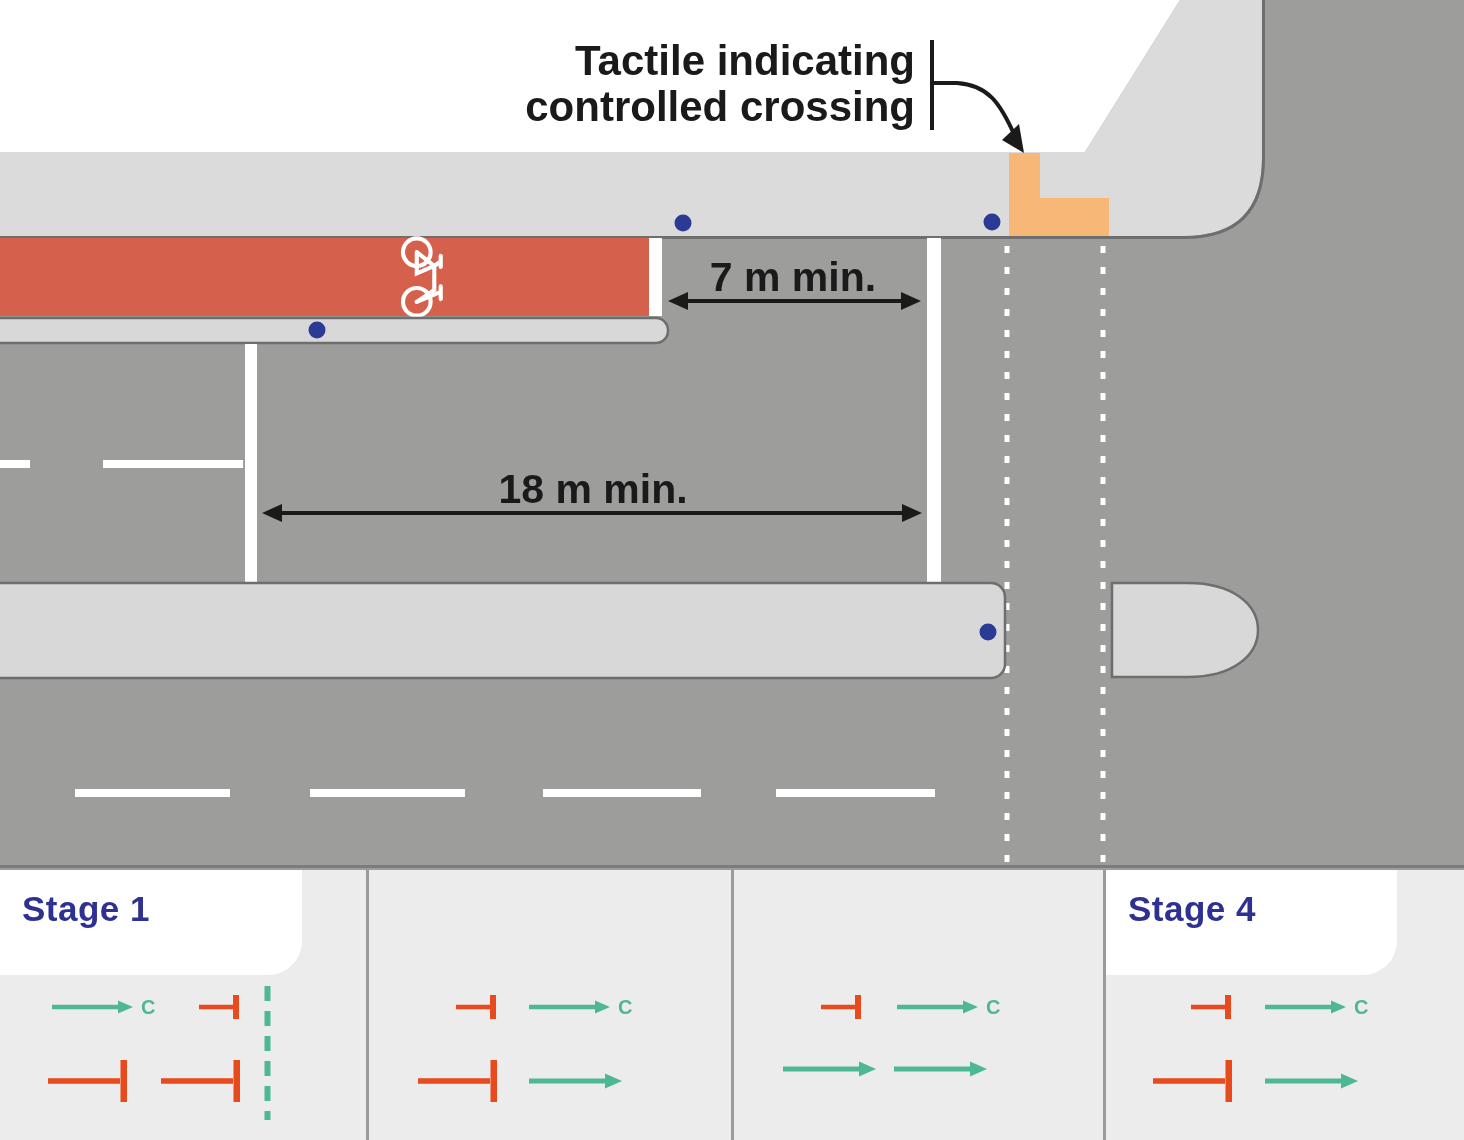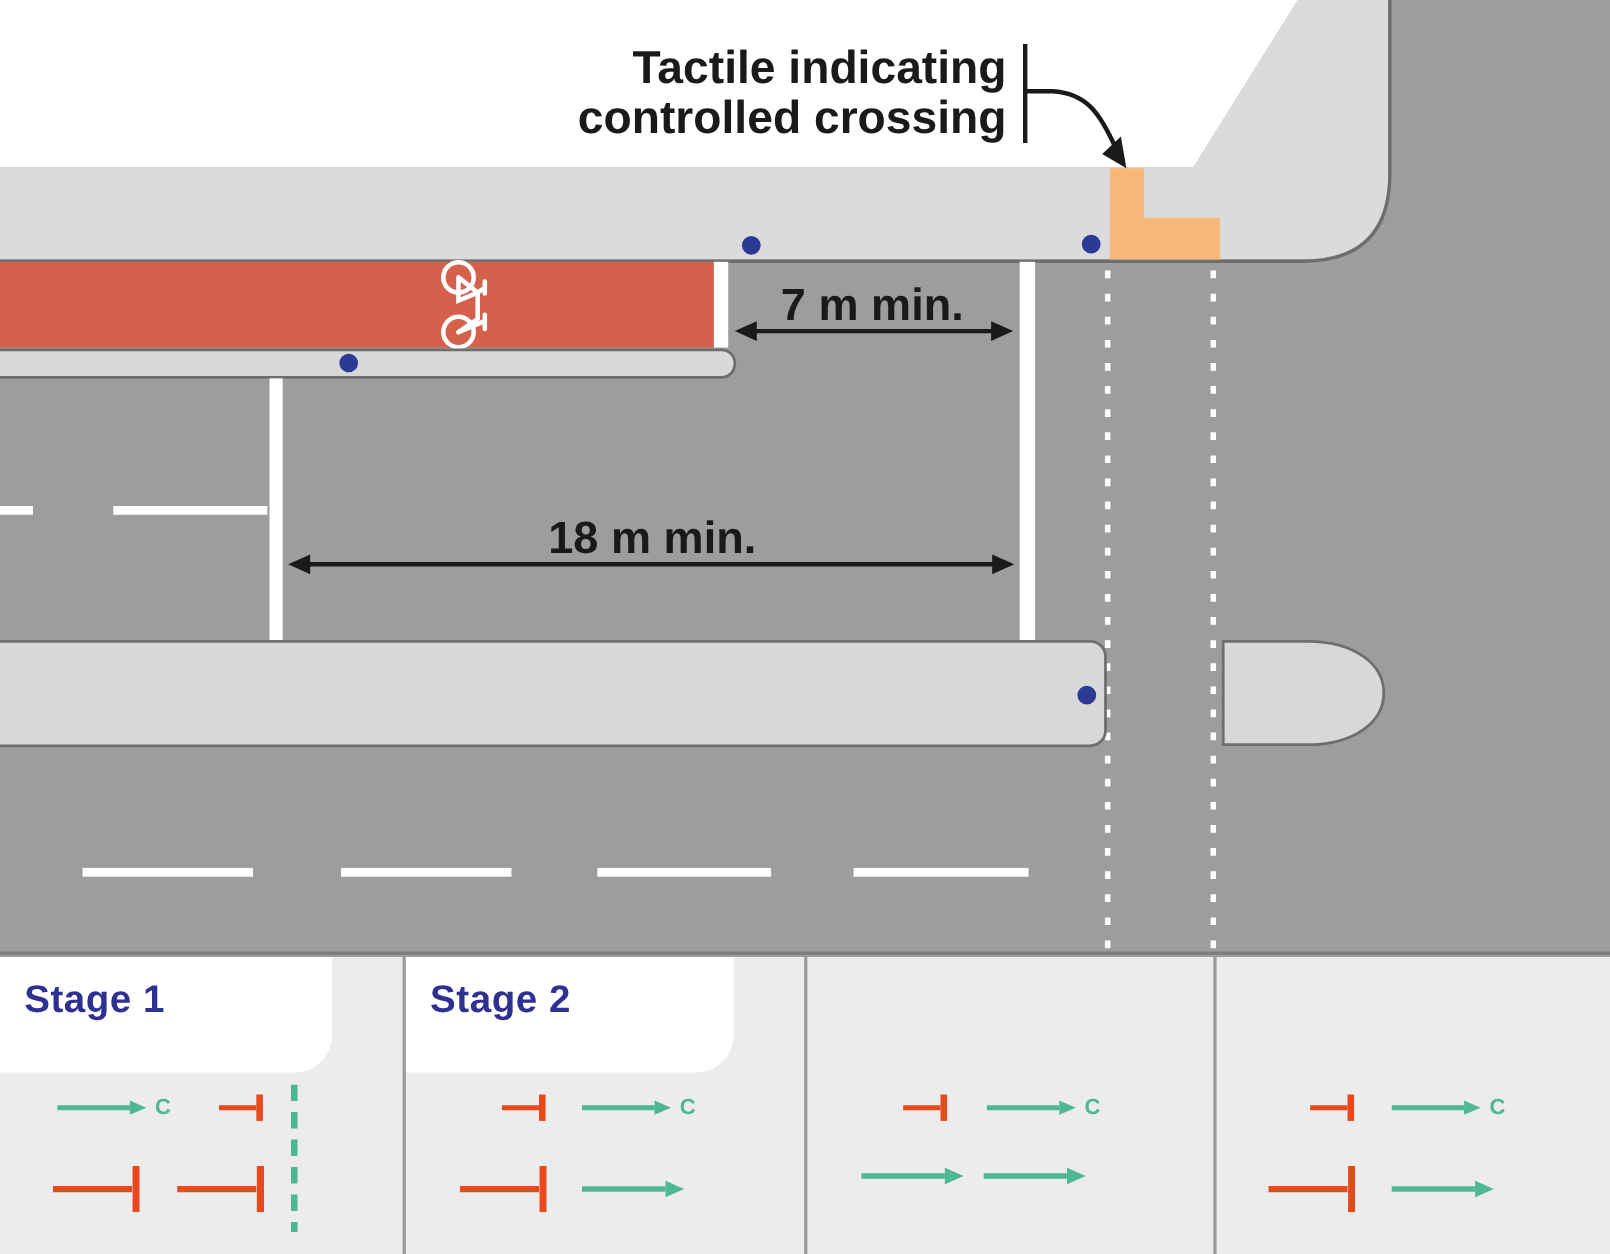--- a/index.html
+++ b/index.html
@@ -130,23 +130,20 @@
           <line x1="0" y1="21" x2="72" y2="21" stroke="#E8491D" stroke-width="5.5"></line>
           <rect x="72.5" y="0" width="6.5" height="42" fill="#E8491D"></rect>
         </svg>
       </div>
       <svg class="dash-sep" style="left:264px" width="7" height="134">
         <line x1="3.5" y1="0" x2="3.5" y2="134" stroke="#4DB892" stroke-width="6" stroke-dasharray="15 10"></line>
       </svg>
     </div>
 
     <div class="stage-col c2">
-      <div class="stage-panel">
-        <h2 class="stage-title">Stage 2</h2>
-      </div>
       <div class="srow srow1" style="padding-left:87px">
         <svg width="41" height="26">
           <line x1="0" y1="13" x2="34" y2="13" stroke="#E8491D" stroke-width="4.5"></line>
           <rect x="34" y="1" width="6" height="24" fill="#E8491D"></rect>
         </svg>
         <svg width="82" height="16" style="margin-left:32px">
           <line x1="0" y1="8" x2="66" y2="8" stroke="#4DB892" stroke-width="4.5"></line>
           <polygon points="66,1.5 81,8 66,14.5" fill="#4DB892"></polygon>
         </svg>
         <span class="c-label">C</span>
@@ -181,20 +178,23 @@
           <polygon points="76,1.5 93,9 76,16.5" fill="#4DB892"></polygon>
         </svg>
         <svg width="94" height="18" style="margin-left:17px">
           <line x1="0" y1="9" x2="76" y2="9" stroke="#4DB892" stroke-width="5"></line>
           <polygon points="76,1.5 93,9 76,16.5" fill="#4DB892"></polygon>
         </svg>
       </div>
     </div>
 
     <div class="stage-col c4">
+      <div class="stage-panel">
+        <h2 class="stage-title">Stage 4</h2>
+      </div>
       <div class="srow srow1" style="padding-left:85px">
         <svg width="41" height="26">
           <line x1="0" y1="13" x2="34" y2="13" stroke="#E8491D" stroke-width="4.5"></line>
           <rect x="34" y="1" width="6" height="24" fill="#E8491D"></rect>
         </svg>
         <svg width="82" height="16" style="margin-left:33px">
           <line x1="0" y1="8" x2="66" y2="8" stroke="#4DB892" stroke-width="4.5"></line>
           <polygon points="66,1.5 81,8 66,14.5" fill="#4DB892"></polygon>
         </svg>
         <span class="c-label">C</span>

